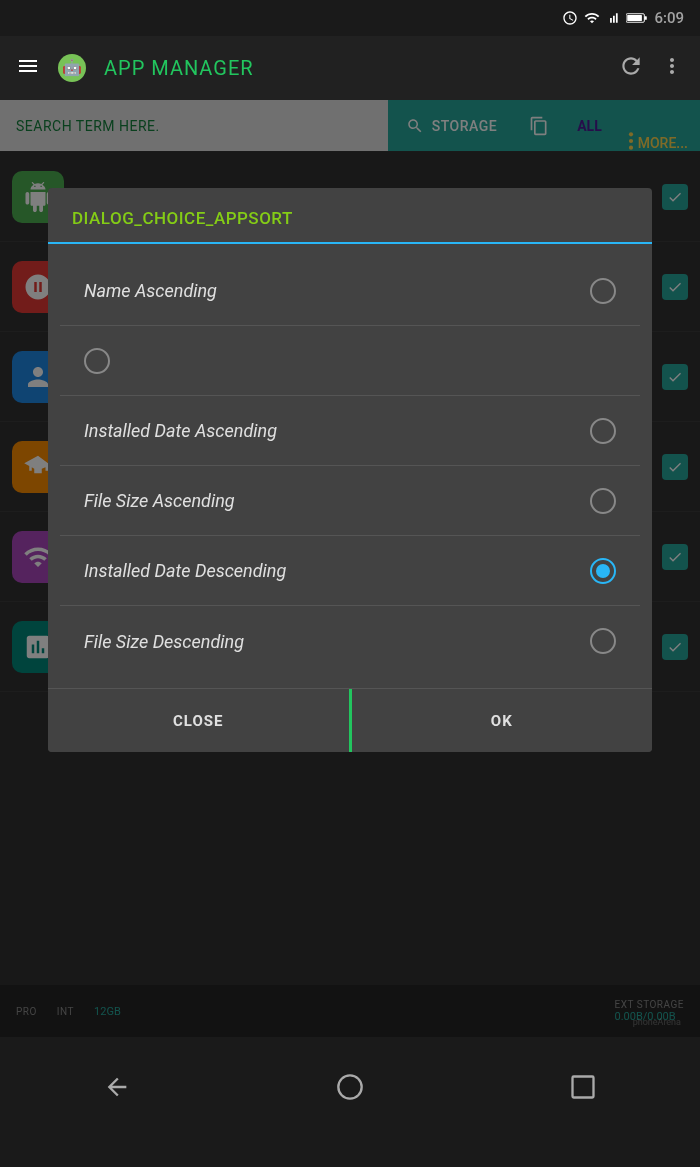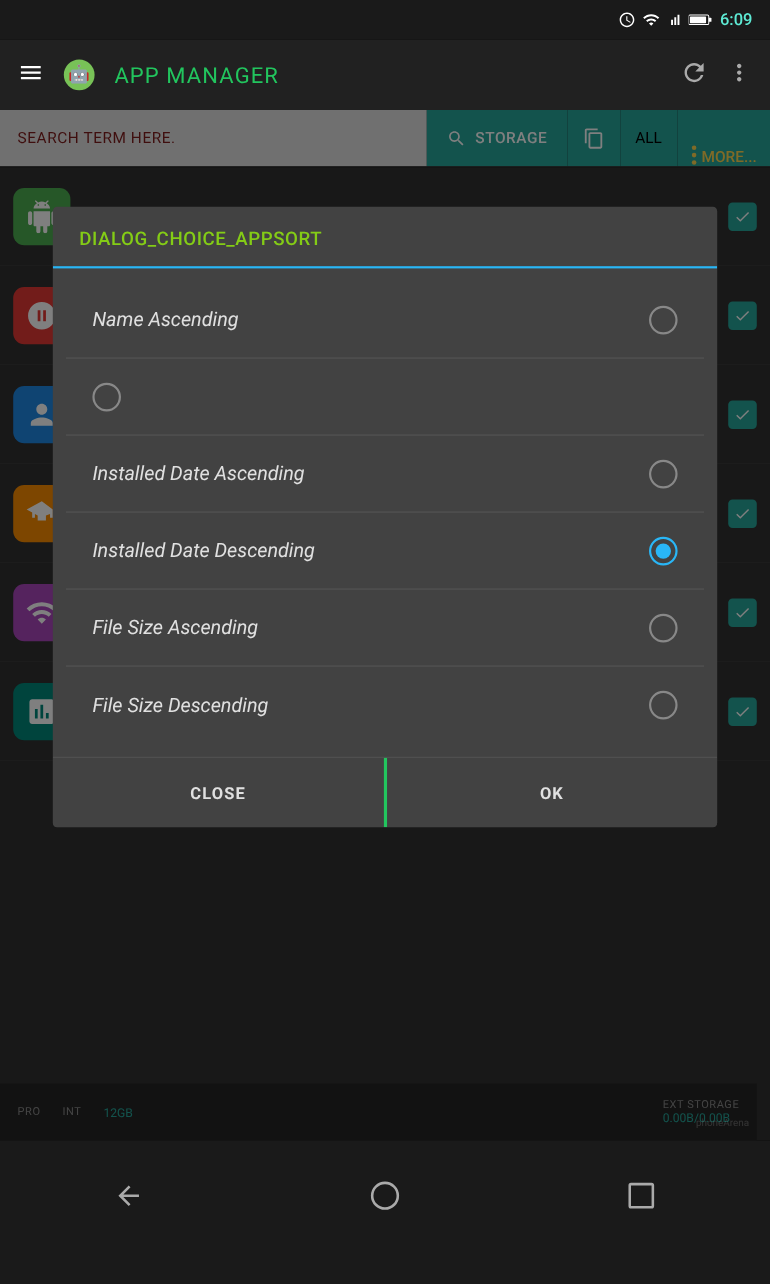--- a/index.html
+++ b/index.html
@@ -22,21 +22,21 @@
       justify-content: flex-end;
       padding: 0 16px;
       gap: 10px;
     }
     .status-icons {
       display: flex;
       align-items: center;
       gap: 6px;
     }
     .status-time {
-      color: #5eead4;
+      color: #a3a3a3;
       font-size: 15px;
       font-weight: 500;
     }
 
     
     .app-bar {
       height: 64px;
       background: #212121;
       display: flex;
       align-items: center;
@@ -65,21 +65,21 @@
     }
     .search-input-area {
       flex: 1;
       height: 100%;
       background: #e0e0e0;
       display: flex;
       align-items: center;
       padding: 0 16px;
     }
     .search-input-area span {
-      color: #7f1d1d;
+      color: #15803d;
       font-size: 14px;
       letter-spacing: 0.5px;
     }
     .search-btn {
       background: #26a69a;
       height: 100%;
       padding: 0 18px;
       display: flex;
       align-items: center;
       gap: 8px;
@@ -101,23 +101,23 @@
     }
     .all-btn {
       background: #26a69a;
       height: 100%;
       padding: 0 14px;
       display: flex;
       align-items: center;
       cursor: pointer;
     }
     .all-btn span {
-      color: #000000;
+      color: #4c1d95;
       font-size: 14px;
-      font-weight: 400;
+      font-weight: 700;
     }
     .more-btn {
       background: #26a69a;
       height: 100%;
       padding: 0 12px;
       display: flex;
       align-items: flex-end;
       gap: 4px;
       cursor: pointer;
     }
@@ -169,21 +169,21 @@
       align-items: center;
       justify-content: center;
       flex-shrink: 0;
     }
 
     
     .bottom-status {
       position: absolute;
       bottom: 130px;
       left: 0;
-      right: 12px;
+      right: 0;
       height: 52px;
       background: #252525;
       display: flex;
       align-items: center;
       padding: 0 16px;
       gap: 20px;
     }
     .bottom-status-item {
       display: flex;
       flex-direction: column;
@@ -567,32 +567,32 @@
     <div class="dialog-option">
       <div class="radio-outer"></div>
     </div>
 
     <div class="dialog-option">
       <span class="option-label">Installed Date Ascending</span>
       <div class="radio-outer"></div>
     </div>
 
     <div class="dialog-option">
+      <span class="option-label">File Size Ascending</span>
+      <div class="radio-outer"></div>
+    </div>
+
+    <div class="dialog-option">
       <span class="option-label">Installed Date Descending</span>
       <div class="radio-outer selected">
         <div class="radio-inner"></div>
       </div>
     </div>
 
     <div class="dialog-option">
-      <span class="option-label">File Size Ascending</span>
-      <div class="radio-outer"></div>
-    </div>
-
-    <div class="dialog-option">
       <span class="option-label">File Size Descending</span>
       <div class="radio-outer"></div>
     </div>
   </div>
   <div class="dialog-buttons">
     <div class="dialog-btn">
       <span>CLOSE</span>
     </div>
     <div class="dialog-btn">
       <span>OK</span>

